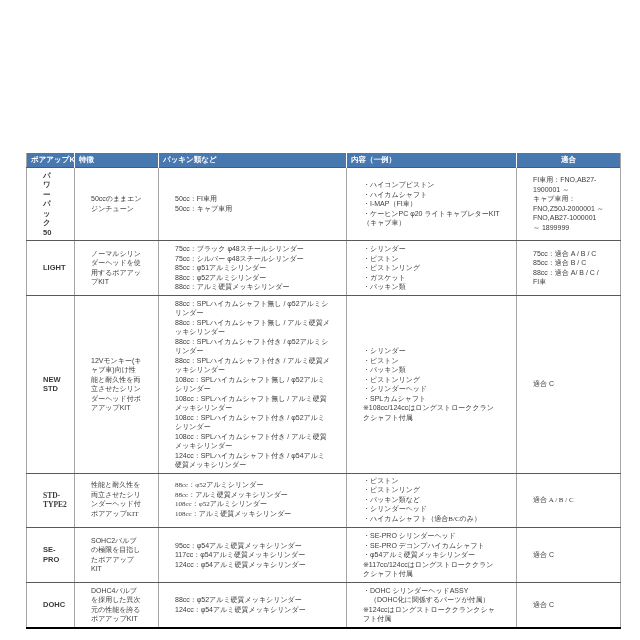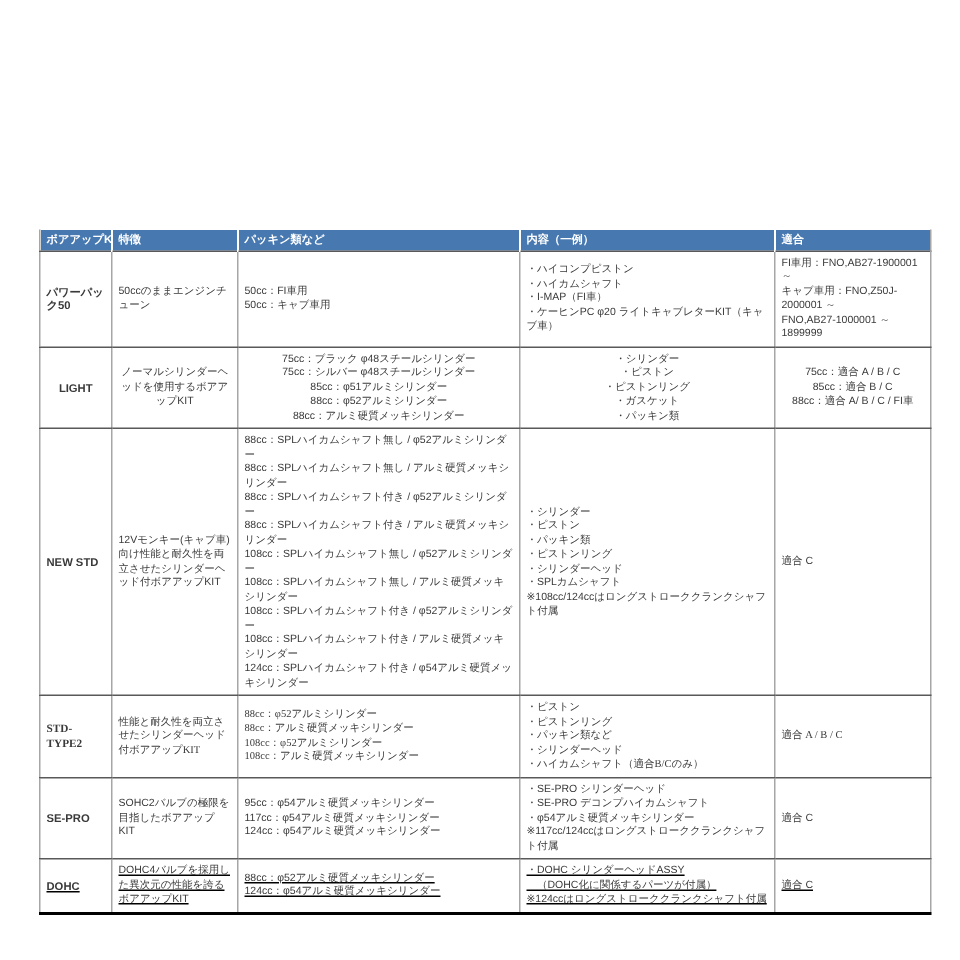--- a/index.html
+++ b/index.html
@@ -24,38 +24,38 @@
     border-left:1px solid var(--grid-light);
     border-right:1px solid var(--grid-light);
   }
   thead th{
     background:var(--header-bg);color:var(--header-fg);
     font-size:7.5px;line-height:9px;font-weight:bold;text-align:left;
     padding:2px 4px;height:14px;
     border-right:1px solid rgba(255,255,255,0.45);
     white-space:nowrap;overflow:hidden;
   }
-  thead th:last-child{border-right:none;}
+  thead th:last-child{border-right:none;text-align:center;}
   tbody td{
     vertical-align:middle;
     font-size:7px;line-height:9.5px;color:var(--body-fg);
-    padding:3px 4px;
+    padding:3px 16px;
     border-right:1px solid var(--grid-light);
     border-top:1px solid var(--grid-dark);
     border-bottom:1px solid var(--grid-dark);
   }
   tbody td.kit{font-weight:bold;font-size:7.5px;}
   .cell-line{white-space:pre-wrap;}
   
   tbody tr:nth-child(1){height:46px;}
-  tbody tr:nth-child(2){height:54px;text-align:center;}
+  tbody tr:nth-child(2){height:54px;}
   tbody tr:nth-child(3){height:86px;}
   tbody tr:nth-child(4){height:52px;font-family:Liberation Serif, serif;}
   tbody tr:nth-child(5){height:44px;}
-  tbody tr:nth-child(6){height:34px;text-decoration:underline;}
+  tbody tr:nth-child(6){height:34px;}
 </style>
 </head>
 <body>
 
 <div class="table-wrap">
   <table>
     <colgroup>
         <col style="width: 48px;">
         <col style="width: 84px;">
         <col style="width: 188px;">

